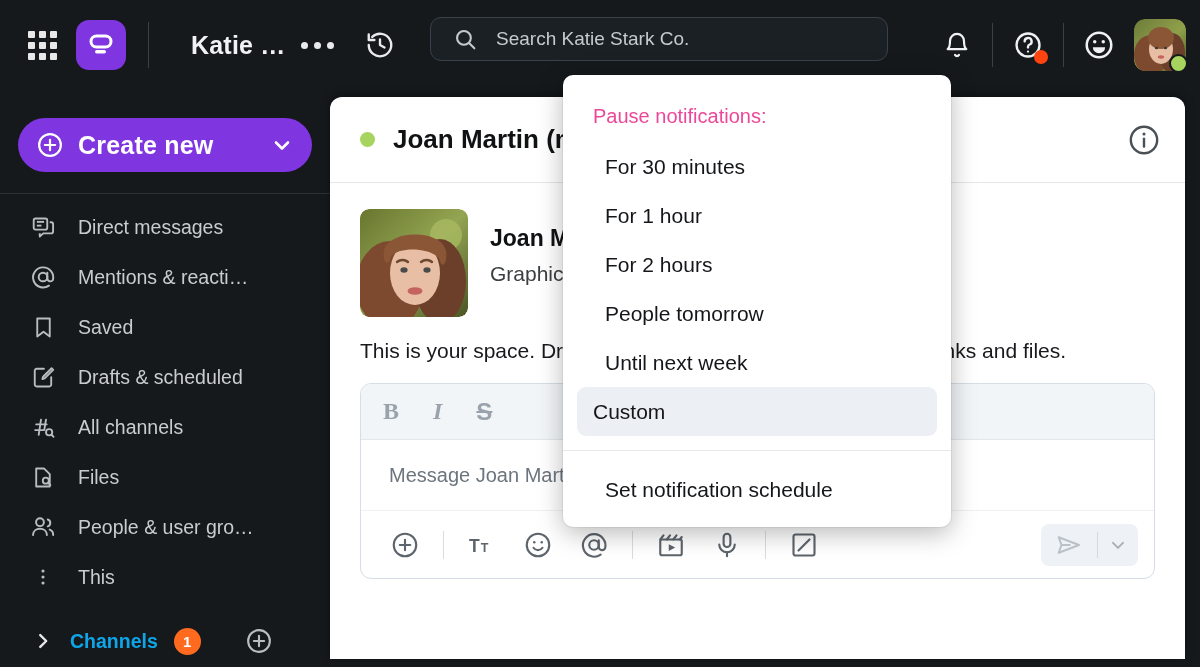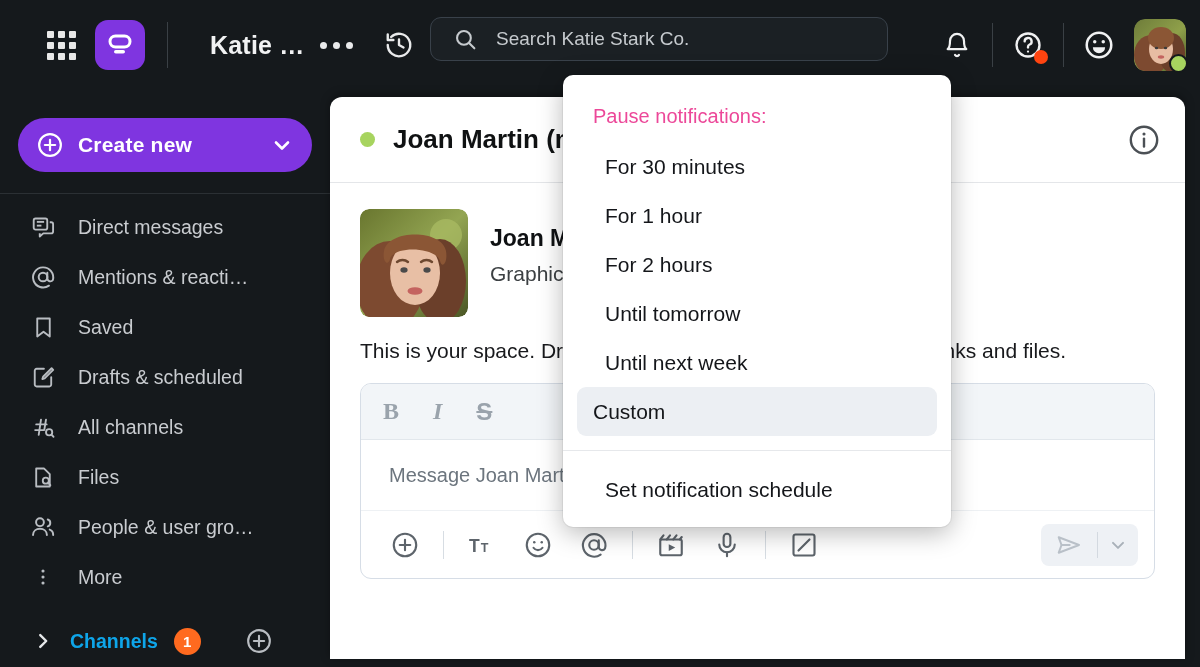--- a/index.html
+++ b/index.html
@@ -8,21 +8,21 @@
     overflow: hidden;
     font-family: "Liberation Sans", sans-serif;
     background: #15191c;
   }
   .app { position: relative; width: 1200px; height: 667px; background: #15191c; }
 
   
   .topbar {
     position: absolute; top: 0; left: 0; width: 1200px; height: 90px;
     background: #15191c;
-    display: flex; align-items: center; padding-left: 19px;
+    display: flex; align-items: center;
   }
   .grid-icon { margin-left: 22px; width: 40px; height: 40px; display:flex; align-items:center; justify-content:center; }
   .grid-icon .g { display: grid; grid-template-columns: repeat(3, 7px); grid-template-rows: repeat(3, 7px); gap: 4px; }
   .grid-icon .g i { background: #e8e8e8; border-radius: 1px; display:block; width:7px; height:7px; }
 
   .brand-logo {
     width: 50px; height: 50px; margin-left: 14px;
     background: #7f35e0; border-radius: 13px;
     display: flex; align-items: center; justify-content: center;
   }
@@ -63,21 +63,21 @@
 
   
   .sidebar {
     position: absolute; left: 0; top: 90px; width: 330px; height: 577px;
     background: #15191c;
   }
   .create-new {
     margin: 28px 18px 0 18px; height: 54px; background: #7f35e0; border-radius: 27px;
     display: flex; align-items: center; padding: 0 18px; color: #fff; cursor: pointer;
   }
-  .create-new .cn-label { font-size: 21px; font-weight: 700; margin-left: 14px; letter-spacing: .2px; }
+  .create-new .cn-label { font-size: 25px; font-weight: 700; margin-left: 14px; letter-spacing: .2px; }
   .create-new .cn-chev { margin-left: auto; }
   .sb-divider { margin-top: 21px; height: 1px; background: #2b3034; }
 
   .sb-list { padding-top: 8px; }
   .sb-item {
     display: flex; align-items: center; height: 50px; padding-left: 30px; gap: 22px;
     cursor: pointer;
   }
   .sb-item .sb-ico { width: 26px; height: 26px; display:flex; align-items:center; justify-content:center; flex: 0 0 26px; }
   .sb-item .sb-label { color: #c9ccd0; font-size: 19.5px; white-space: nowrap; text-align: center; }
@@ -372,21 +372,21 @@
       </div>
 
       <div class="sb-item">
         <span class="sb-ico">
           <svg width="22" height="22" viewBox="0 0 24 24" fill="#b9bdc2">
             <circle cx="12" cy="5.4" r="1.7"></circle>
               <circle cx="12" cy="12" r="1.7"></circle>
               <circle cx="12" cy="18.6" r="1.7"></circle>
           </svg>
         </span>
-        <span class="sb-label">More</span>
+        <span class="sb-label">This</span>
       </div>
 
     </div>
 
     <div class="channels-row">
       <span>
         <svg width="22" height="22" viewBox="0 0 24 24" fill="none" stroke="#e6e8ea" stroke-width="2.6" stroke-linecap="round" stroke-linejoin="round">
           <polyline points="9 5.5 15.5 12 9 18.5"></polyline>
         </svg>
       </span>
@@ -534,21 +534,21 @@
       </div>
     </div>
   </div>
 
   <div class="dropdown">
     <div class="dd-heading">Pause notifications:</div>
 
     <div class="dd-item">For 30 minutes</div>
     <div class="dd-item">For 1 hour</div>
     <div class="dd-item">For 2 hours</div>
-    <div class="dd-item">Until tomorrow</div>
+    <div class="dd-item">People tomorrow</div>
     <div class="dd-item">Until next week</div>
     <div class="dd-item highlight">Custom</div>
 
     <div class="dd-rule"></div>
 
     <div class="dd-item">Set notification schedule</div>
   </div>
 
 </div>
 

